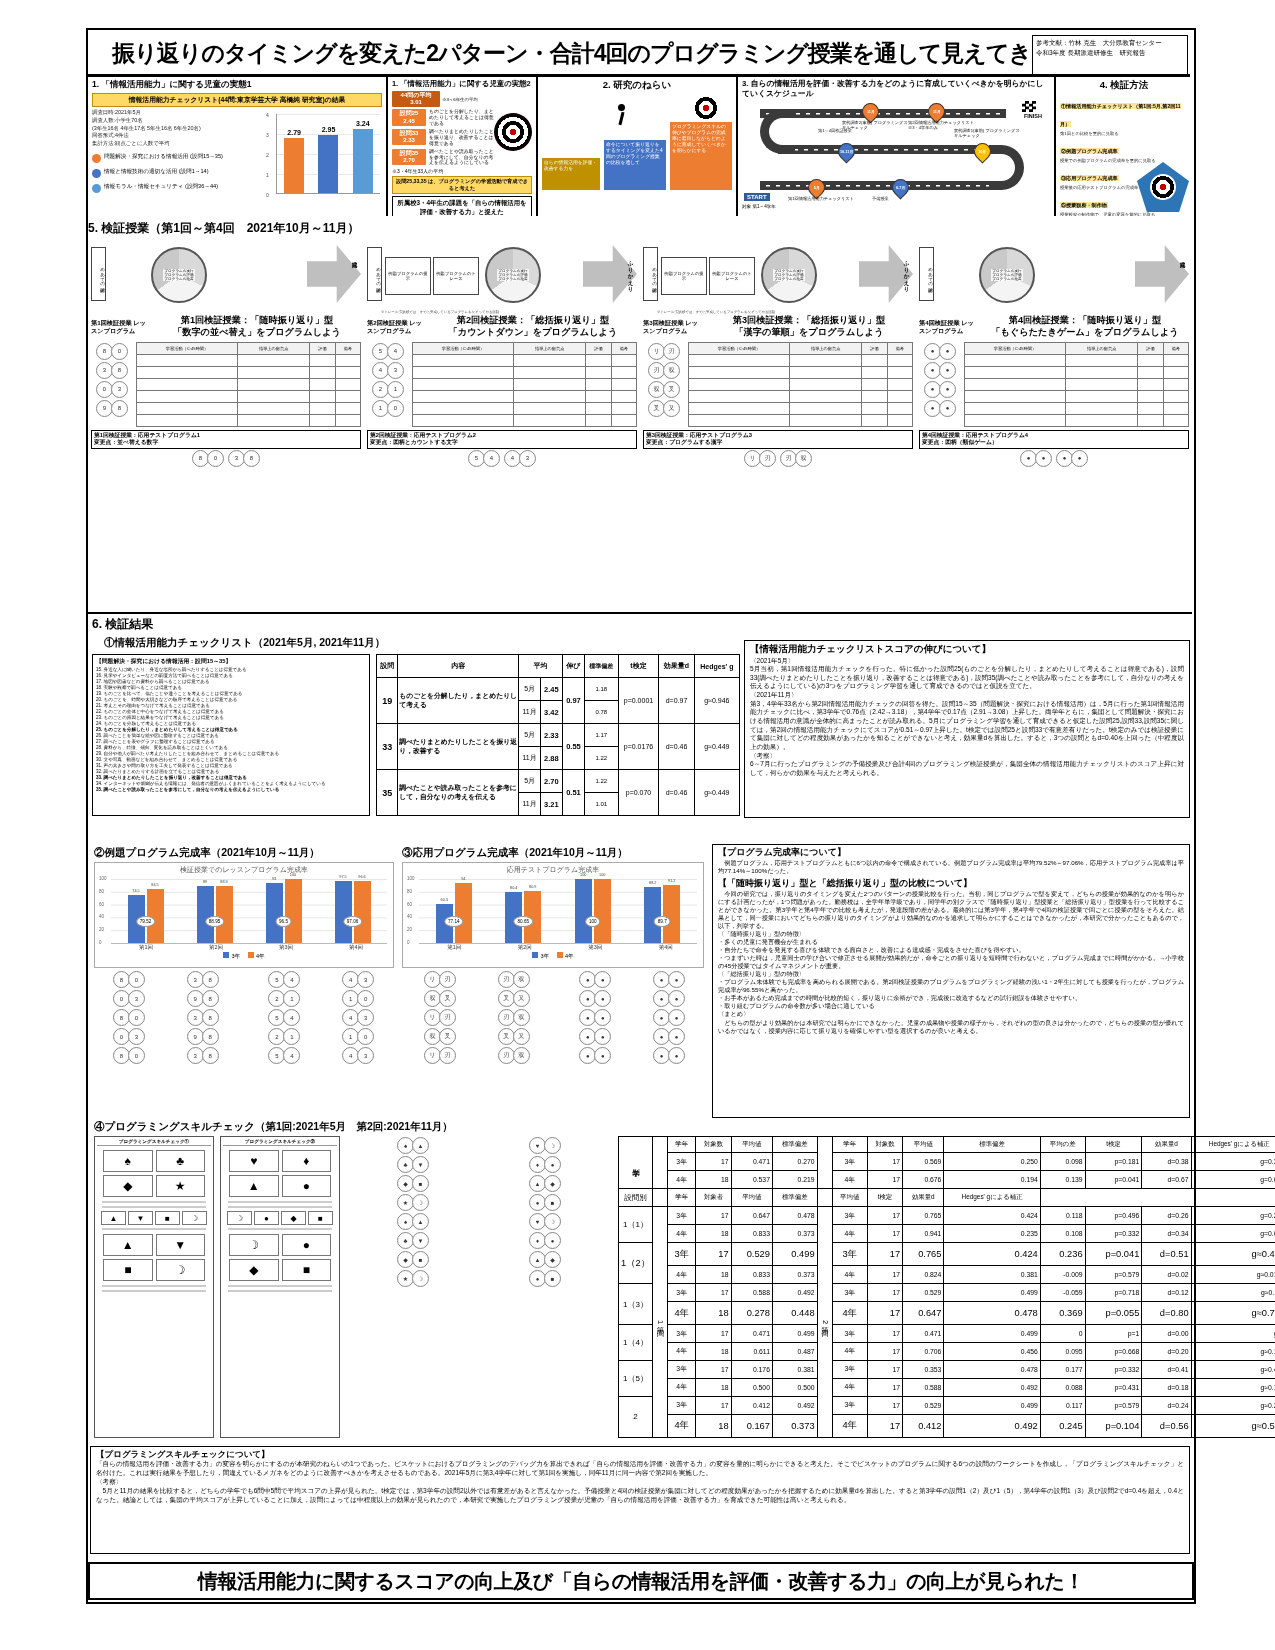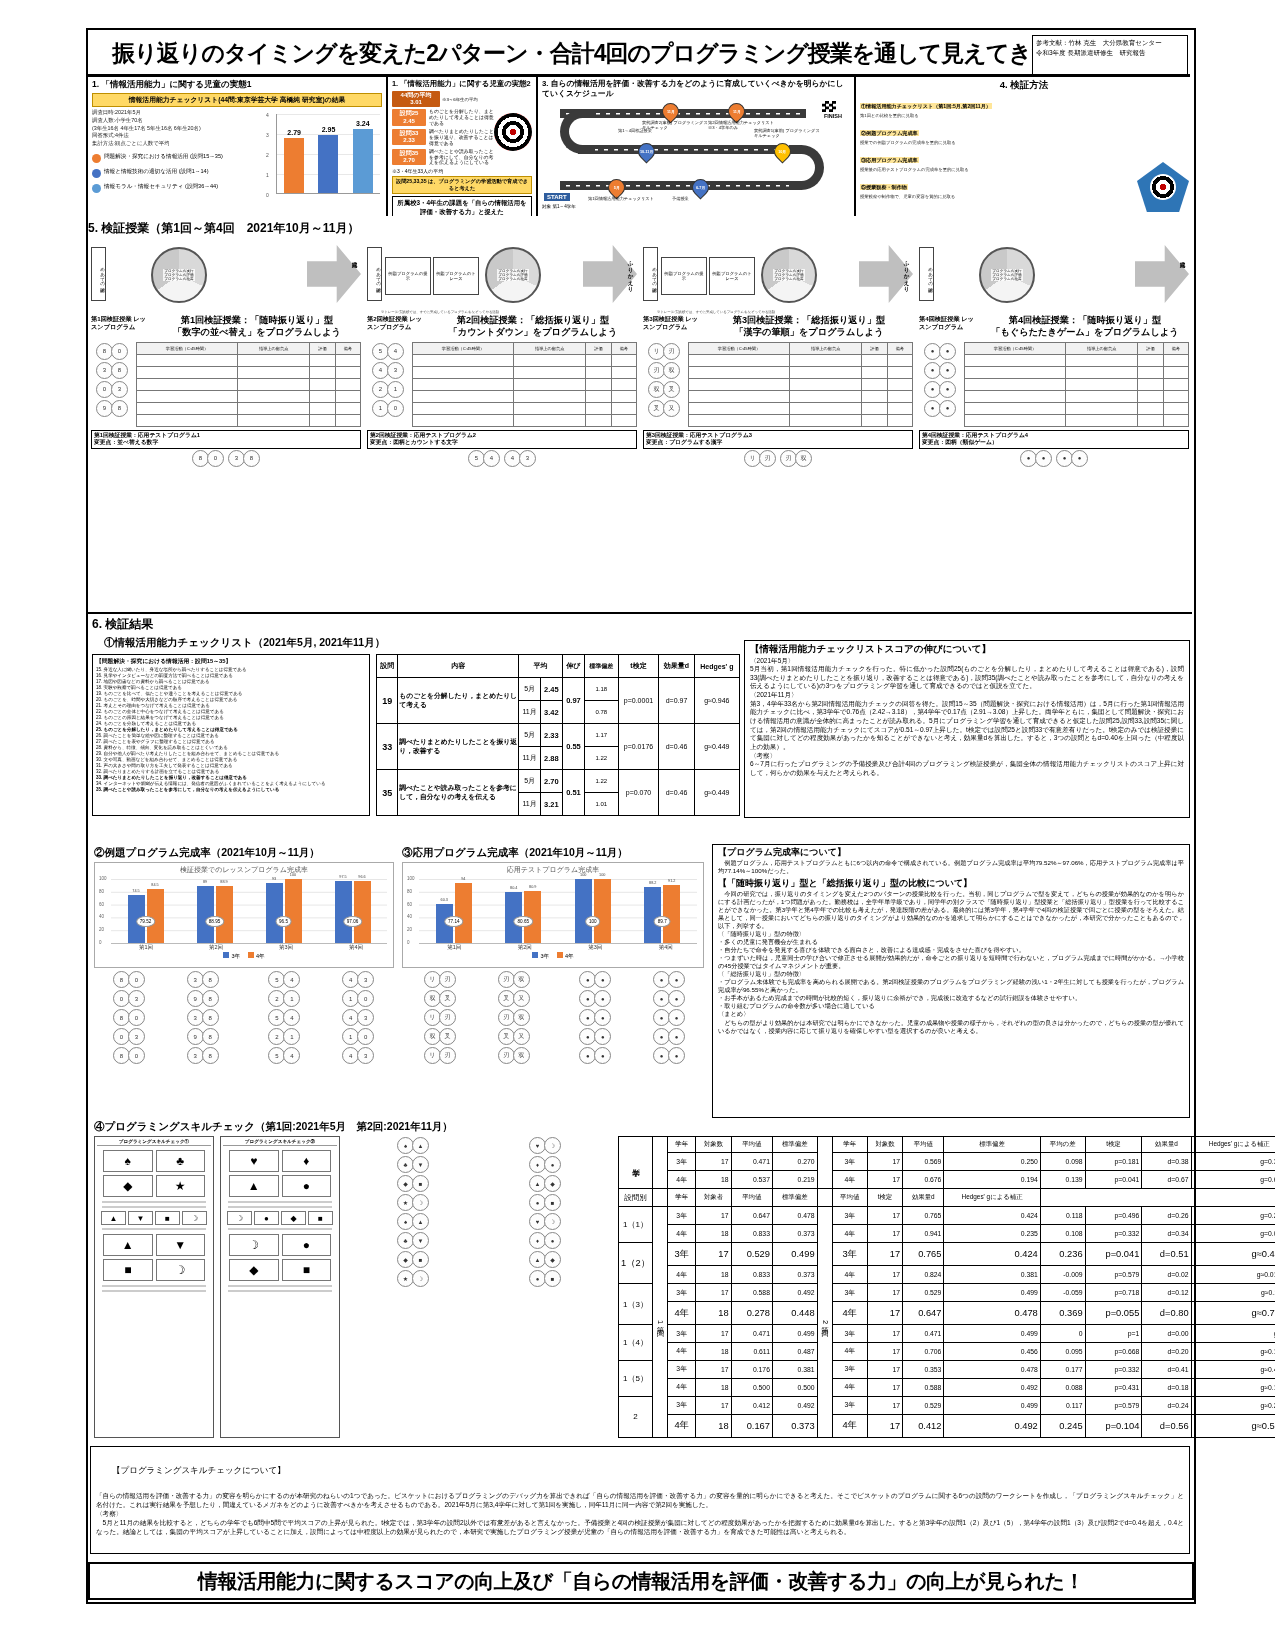--- a/index.html
+++ b/index.html
@@ -59,21 +59,21 @@
   .sec5 > h2{margin:0;font-size:12px}
   .lesson-cols{display:flex;margin-top:2px}
   .lesson-col{width:276px;box-sizing:border-box;padding:0 3px;position:relative}
   .flowbox{position:relative;height:74px;margin-bottom:2px}
   .goalbox{position:absolute;left:0;top:8px;width:13px;height:52px;border:1px solid #444;font-size:4.5px;writing-mode:vertical-rl;text-align:center;background:#fff}
   .fbox{position:absolute;border:1px solid #444;font-size:4.3px;line-height:1.2;text-align:center;padding:1px;background:#fff;display:flex;align-items:center;justify-content:center}
   .fcircle{position:absolute;width:52px;height:52px;border-radius:50%;border:2px solid #555;background:conic-gradient(#d9d9d9 0 115deg,#f4f4f4 115deg 235deg,#c9c9c9 235deg);display:flex;flex-direction:column;align-items:center;justify-content:center}
   .fcircle span{font-size:3.6px;background:rgba(255,255,255,.8);line-height:1.2;padding:0 1px}
   .farrow{position:absolute;right:0;top:6px;width:54px;height:58px;background:#bfbfbf;clip-path:polygon(0 28%,55% 28%,55% 0,100% 50%,55% 100%,55% 72%,0 72%)}
   .farrow-lab{position:absolute;right:2px;top:18px;font-size:5.5px;writing-mode:vertical-rl;font-weight:bold}
-  .lesson-head{display:flex;gap:4px;align-items:flex-start}
+  .lesson-head{display:flex;gap:4px;align-items:center}
   .lesson-tag{font-size:6.2px;font-weight:bold;width:58px;flex:none;line-height:1.25}
   .lesson-title{font-size:9.2px;font-weight:bold;text-align:center;line-height:1.3;flex:1}
   .lesson-body{display:flex;gap:3px;margin-top:3px}
   .megane{display:flex;align-items:center;justify-content:center;margin:1px 0}
   .lens{width:15px;height:15px;border:1px solid #888;border-radius:50%;background:#fdfdfd;display:flex;align-items:center;justify-content:center;font-size:6px;color:#333}
   .lens+.lens{margin-left:-2px}
   .megane-stack{width:42px;flex:none;display:flex;flex-dire-ction:column;flex-direction:column;align-items:center}
   .mini-table{border-collapse:collapse;flex:1;background:#fff}
   .mini-table th,.mini-table td{border:1px solid #777;font-size:4.2px;font-weight:normal;padding:0 1px;height:11px}
   .mini-table th{background:#f2f2f2}
@@ -128,21 +128,21 @@
   .mcol{position:absolute;display:flex;flex-direction:column;align-items:center}
   .skill-table{position:absolute;left:530px;top:522px;width:670px;height:302px}
   .skill-table table{border-collapse:collapse;width:100%;height:100%}
   .skill-table th,.skill-table td{border:1px solid #000;font-size:6.8px;font-weight:normal;text-align:right;padding:0 2px;white-space:nowrap}
   .skill-table th{text-align:center;font-size:6.4px}
   .skill-table td.c{text-align:center}
   .skill-table td.vlab{writing-mode:vertical-rl;text-align:center;font-size:7.5px;width:13px}
   .skill-table tr.hl td{font-size:9.3px}
   .skill-table td.qlab{text-align:center;font-size:8px}
   .skill-about{position:absolute;left:2px;top:832px;width:1100px;height:108px;overflow:hidden}
-  .skill-about .bt{font-size:8.5px;font-weight:normal;margin:16px}
+  .skill-about .bt{font-size:8.5px;font-weight:bold;margin:0}
   .skill-about p{font-size:6.6px;line-height:1.34;margin:0;text-align:justify}
   .bottom-banner{position:absolute;left:0px;top:948px;width:1102px;height:34px;border:2px solid #000;display:flex;align-items:center;justify-content:center}
   .bottom-banner div{font-size:20px;font-weight:bold;letter-spacing:-0.5px}
 </style>
 </head>
 <body>
 
 <div class="poster">
   <div class="frame"></div>
 
@@ -224,20 +224,33 @@
               <div class="qt">調べたことや読み取ったことを参考にして、自分なりの考えを伝えるようにしている</div>
             </div>
           </div>
         <div class="dart" style="width:38px;height:38px;margin-top:6px"></div>
       </div>
       <div class="smallnote">※3・4年生33人の平均</div>
       <div class="ybanner" style="font-size:5.2px">設問25,33,35 は、プログラミングの学習活動で育成できると考えた</div>
       <div class="bottom-claim">所属校3・4年生の課題を「自らの情報活用を評価・改善する力」と捉えた</div>
     </section>
 
+    <section class="tbox" style="flex:0 0 200px">
+      <h3 style="font-size:9.5px;text-align:center">2. 研究のねらい</h3>
+      <div class="steps" id="nerai-steps">
+        <div class="runner" style="left:74px;top:8px">
+            <div class="rhead"></div>
+            <div class="rbody"></div>
+          </div>
+        <div class="dart" style="position:absolute;width:24px;height:24px;right:14px;top:0"></div>
+      <div class="step" style="left: 0px; top: 62px; width: 58px; height: 32px; background: rgb(191, 144, 0);">自らの情報活用を評価・改善する力を</div>
+          <div class="step" style="left: 62px; top: 44px; width: 62px; height: 50px; background: rgb(68, 114, 196);">命令について振り返りをするタイミングを変えた4回のプログラミング授業の比較を通して</div>
+          <div class="step" style="left: 128px; top: 26px; width: 62px; height: 68px; background: rgb(237, 125, 49);">プログラミングスキルの伸びやプログラムの完成率に着目しながらどのように育成していくべきかを明らかにする</div>
+        </div>
+    </section>
 
     <section class="tbox" style="flex:0 0 318px">
       <h3 style="font-size:7.8px;line-height:1.3">3. 自らの情報活用を評価・改善する力をどのように育成していくべきかを明らかにしていくスケジュール</h3>
       <div class="roadwrap" id="roadwrap">
           <div class="roadbar" style="left: 18px; top: 80px; width: 78%;"></div>
           <div class="roadbar" style="left: 36px; top: 44px; width: 66%;"></div>
           <div class="roadbar" style="left: 18px; top: 8px; width: 80%;"></div>
           <div class="curve right" style="right: 26px; top: 44px; height: 27px;"></div>
           <div class="curve left" style="left: 18px; top: 8px; height: 27px;"></div>
           <div class="startflag" style="left: 2px; top: 92px;">START</div>

